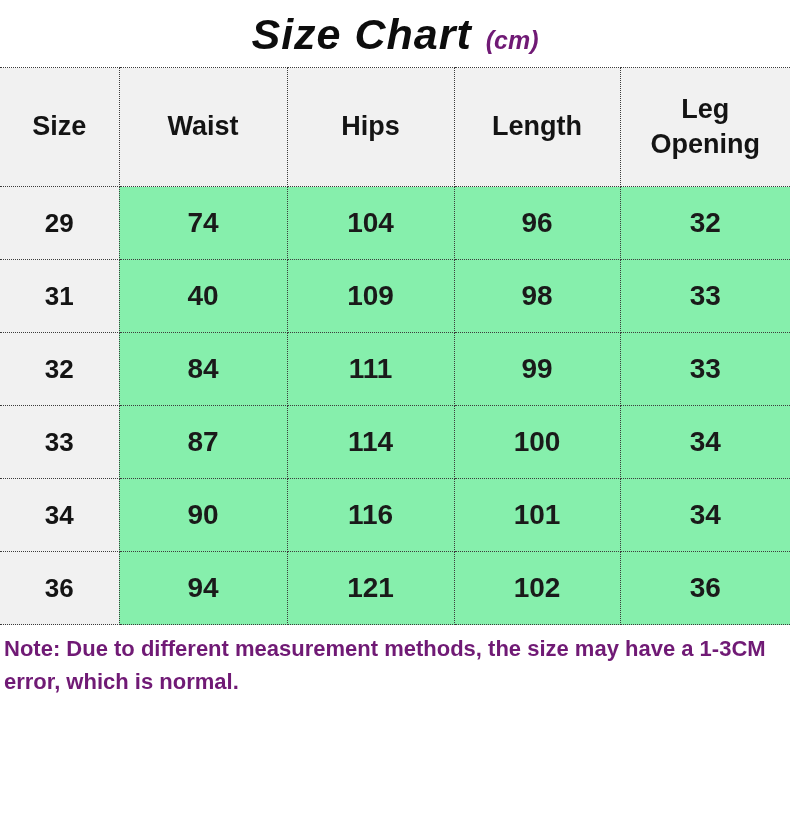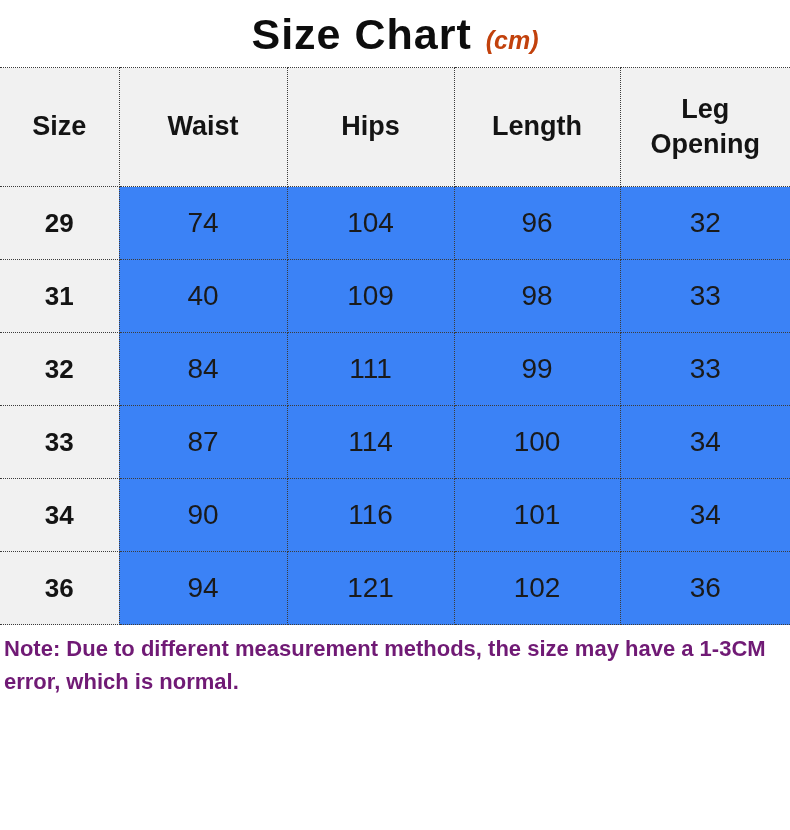--- a/index.html
+++ b/index.html
@@ -20,31 +20,32 @@
   }
   
   .title-bar {
     height: 67px;
     box-sizing: border-box;
     text-align: center;
     padding-top: 10px;
     white-space: nowrap;
   }
   .title-main {
+    font-style: italic;
     font-weight: bold;
     font-size: 43px;
     letter-spacing: 1px;
     color: #0d0d0d;
   }
   .title-unit {
     font-style: italic;
     font-weight: bold;
     font-size: 25px;
     margin-left: 14px;
-    color: #c2410c;
+    color: #701a75;
   }
   
   table.size-table {
     width: 790px;
     border-collapse: collapse;
     table-layout: fixed;
   }
   table.size-table col.c0 { width: 119px; }
   table.size-table col.c1 { width: 168px; }
   table.size-table col.c2 { width: 167px; }
@@ -70,22 +71,22 @@
   table.size-table th {
     background: #f1f1f1;
     font-weight: bold;
     font-size: 27px;
     line-height: 1.3;
     padding: 0 20px;
     color: #141414;
   }
   table.size-table td {
     font-size: 28px;
-    font-weight: normal;
-    background: #3b82f6;
+    font-weight: bold;
+    background: #86efac;
     color: #1a1a1a;
   }
   table.size-table td.size-col {
     background: #f1f1f1;
     font-weight: bold;
     font-size: 26px;
     color: #141414;
   }
   
   .note {

